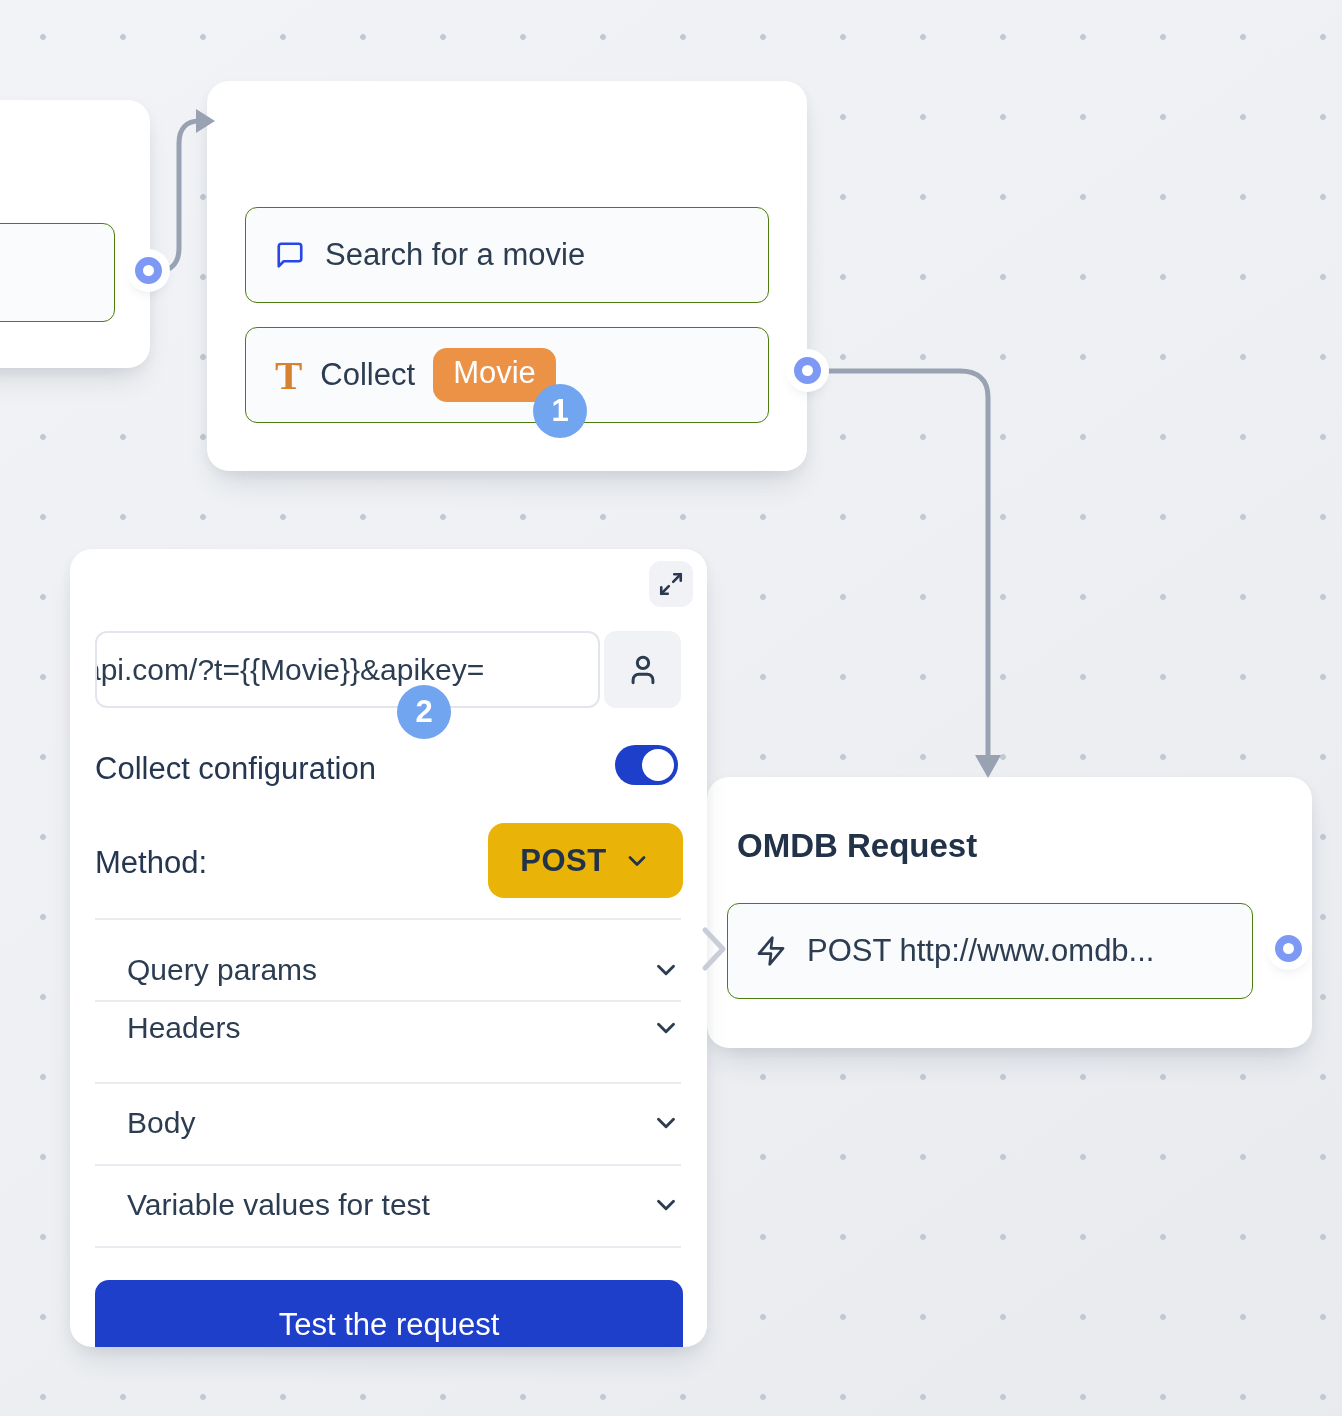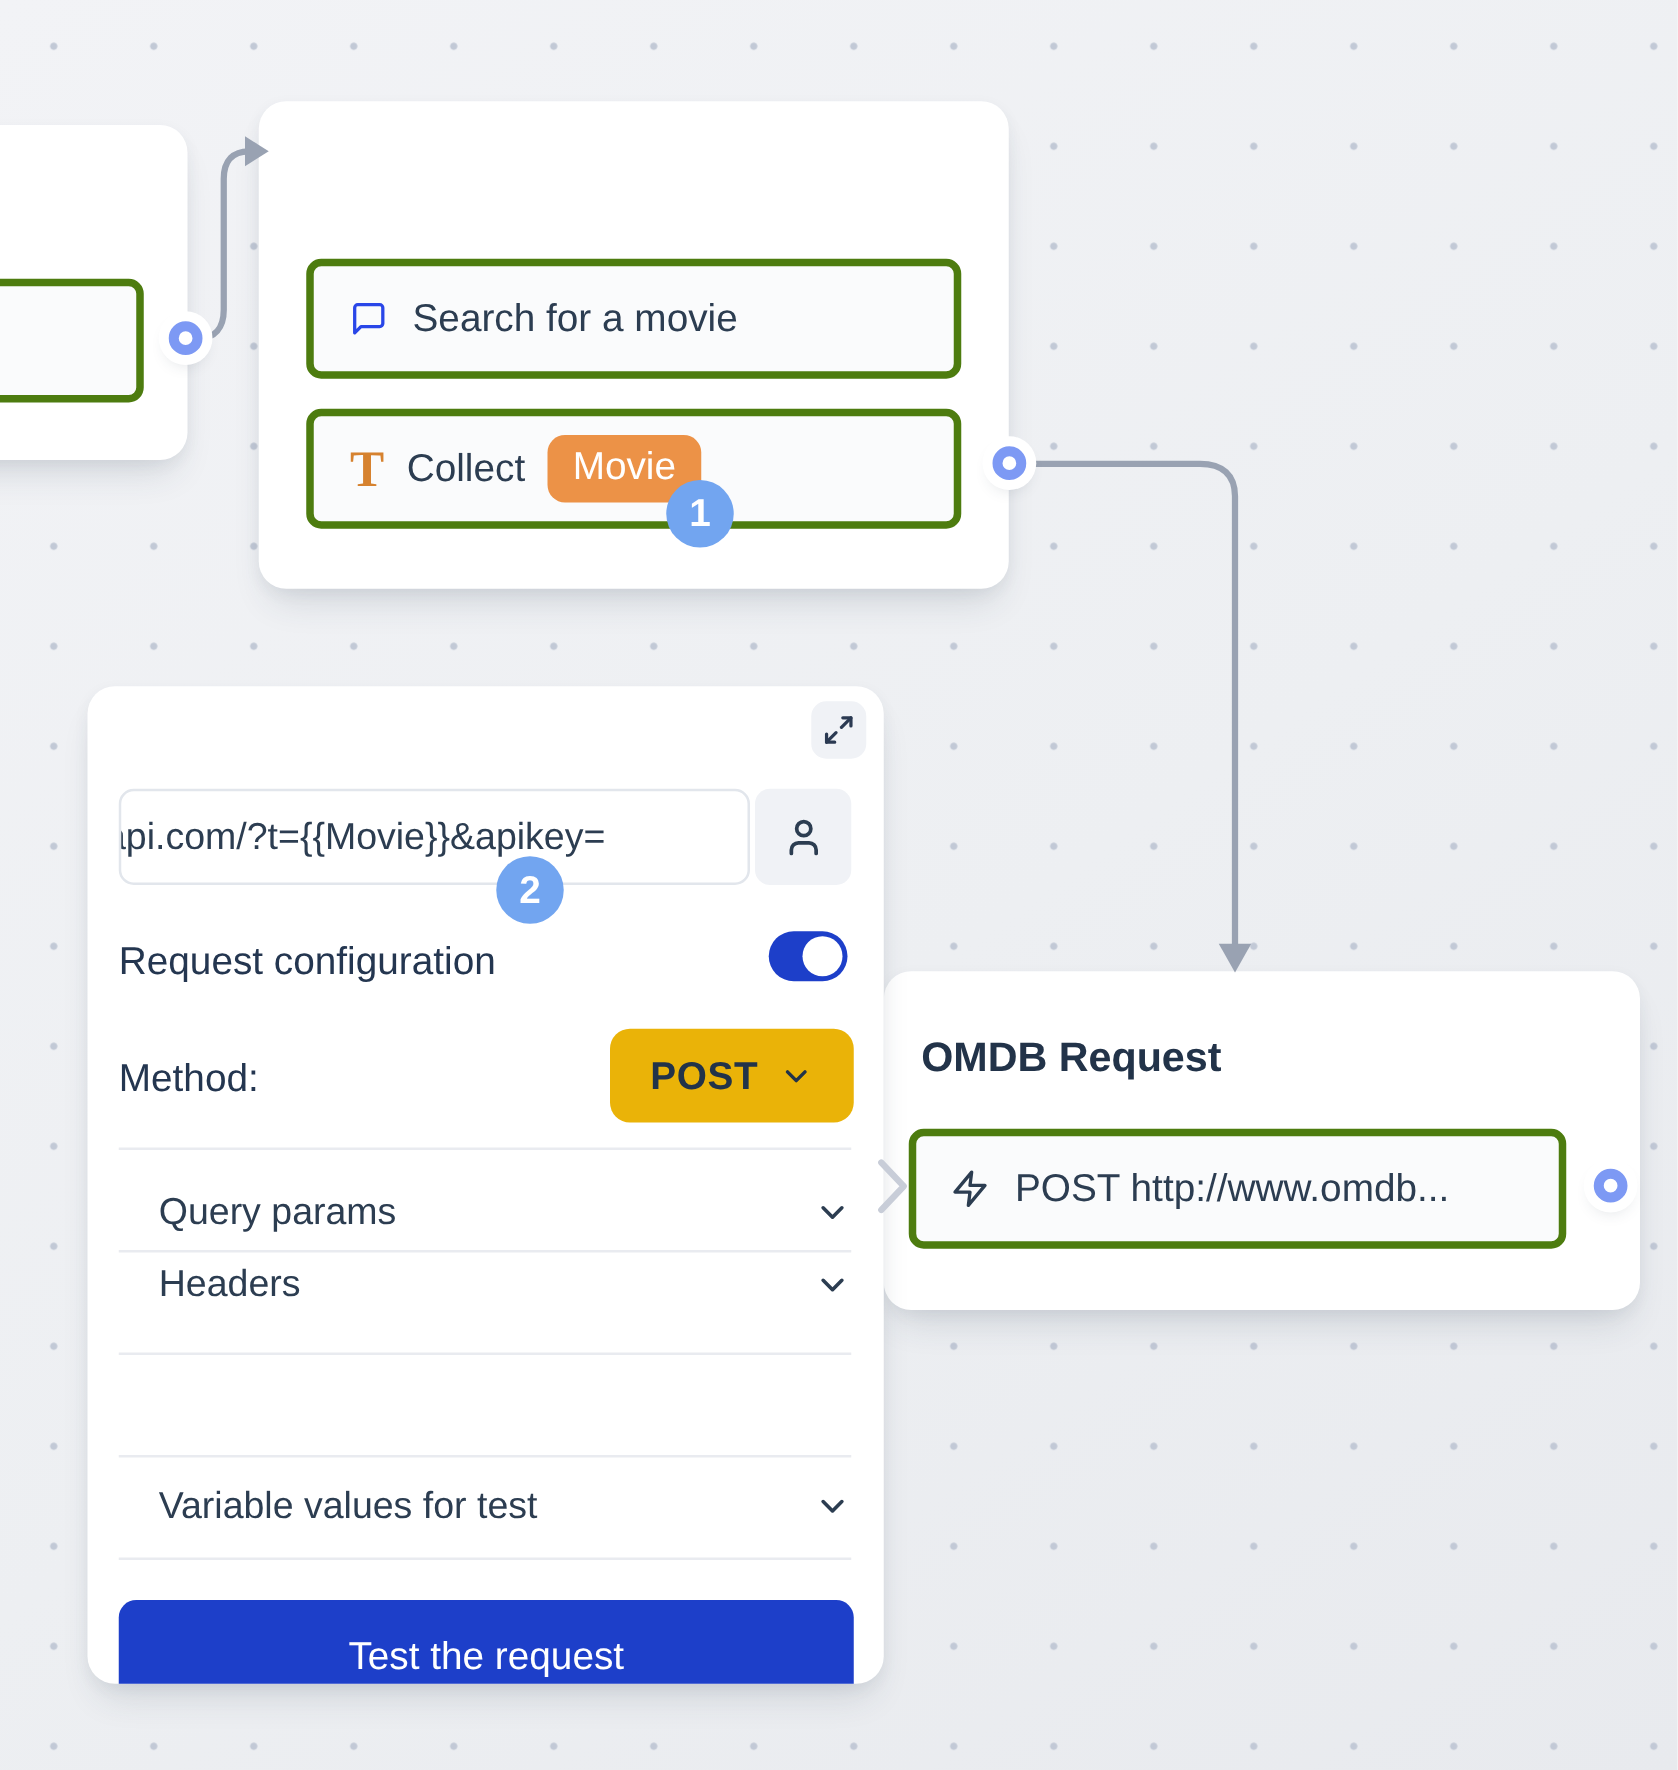--- a/index.html
+++ b/index.html
@@ -12,21 +12,21 @@
       linear-gradient(145deg,#f2f3f6 0%,#edeff2 55%,#e8eaee 100%);
     background-size:80px 80px,100% 100%;
     background-position:3px -3px,0 0;
     background-repeat:repeat,no-repeat;
   }
   .card{
     position:absolute;background:#ffffff;border-radius:22px;
     box-shadow:0 18px 30px -10px rgba(45,62,80,0.16),0 4px 12px rgba(45,62,80,0.06);
   }
   .node-item{
-    position:absolute;background:#fafbfc;border:6px solid #4d7c0f;border-radius:12px;
+    position:absolute;background:#fafbfc;border:1px solid #4d7c0f;border-radius:12px;
     display:flex;align-items:center;box-sizing:border-box;
   }
   .node-title{position:absolute;font-size:33px;font-weight:700;color:#223349;}
   .item-text{font-size:31px;color:#2c3d51;white-space:nowrap;}
   .connector{position:absolute;left:0;top:0;z-index:4;pointer-events:none;}
   .port{
     position:absolute;width:27px;height:27px;box-sizing:border-box;border-radius:50%;
     background:#ffffff;border:8px solid #7d99f4;z-index:12;
     box-shadow:0 0 0 8px #ffffff,0 6px 14px rgba(45,62,80,0.22);
   }
@@ -152,21 +152,21 @@
 
     <div class="icon-btn" style="left:534px;top:82px;width:77px;height:77px;">
       <span style="display:flex;">
         <svg width="34" height="34" viewBox="0 0 24 24" fill="none" stroke="#2c3d51" stroke-width="2.1" stroke-linecap="round" stroke-linejoin="round">
           <path d="M19 21v-2a4 4 0 0 0-4-4H9a4 4 0 0 0-4 4v2"></path>
           <circle cx="12" cy="7" r="4"></circle>
         </svg>
       </span>
     </div>
 
-    <div class="panel-label" style="left:25px;top:202px;">Request configuration</div>
+    <div class="panel-label" style="left:25px;top:202px;">Collect configuration</div>
     <div class="toggle">
       <div class="knob"></div>
     </div>
 
     <div class="panel-label" style="left:25px;top:296px;">Method:</div>
     <div class="select-btn">
       <b>POST</b>
       <span style="display:flex;">
         <svg width="28" height="28" viewBox="0 0 24 24" fill="none" stroke="#223349" stroke-width="2.4" stroke-linecap="round" stroke-linejoin="round">
           <polyline points="6 9 12 15 18 9"></polyline>
@@ -189,20 +189,28 @@
     <div class="acc-row" style="top:440px;">
       <span class="acc-label">Headers</span>
       <span style="display:flex;">
         <svg width="30" height="30" viewBox="0 0 24 24" fill="none" stroke="#2c3d51" stroke-width="2.3" stroke-linecap="round" stroke-linejoin="round">
             <polyline points="6 9 12 15 18 9"></polyline>
           </svg>
       </span>
     </div>
     <div class="divider" style="top:533px;"></div>
 
+    <div class="acc-row" style="top:535px;">
+      <span class="acc-label">Body</span>
+      <span style="display:flex;">
+        <svg width="30" height="30" viewBox="0 0 24 24" fill="none" stroke="#2c3d51" stroke-width="2.3" stroke-linecap="round" stroke-linejoin="round">
+            <polyline points="6 9 12 15 18 9"></polyline>
+          </svg>
+      </span>
+    </div>
     <div class="divider" style="top:615px;"></div>
 
     <div class="acc-row" style="top:617px;">
       <span class="acc-label">Variable values for test</span>
       <span style="display:flex;">
         <svg width="30" height="30" viewBox="0 0 24 24" fill="none" stroke="#2c3d51" stroke-width="2.3" stroke-linecap="round" stroke-linejoin="round">
             <polyline points="6 9 12 15 18 9"></polyline>
           </svg>
       </span>
     </div>

